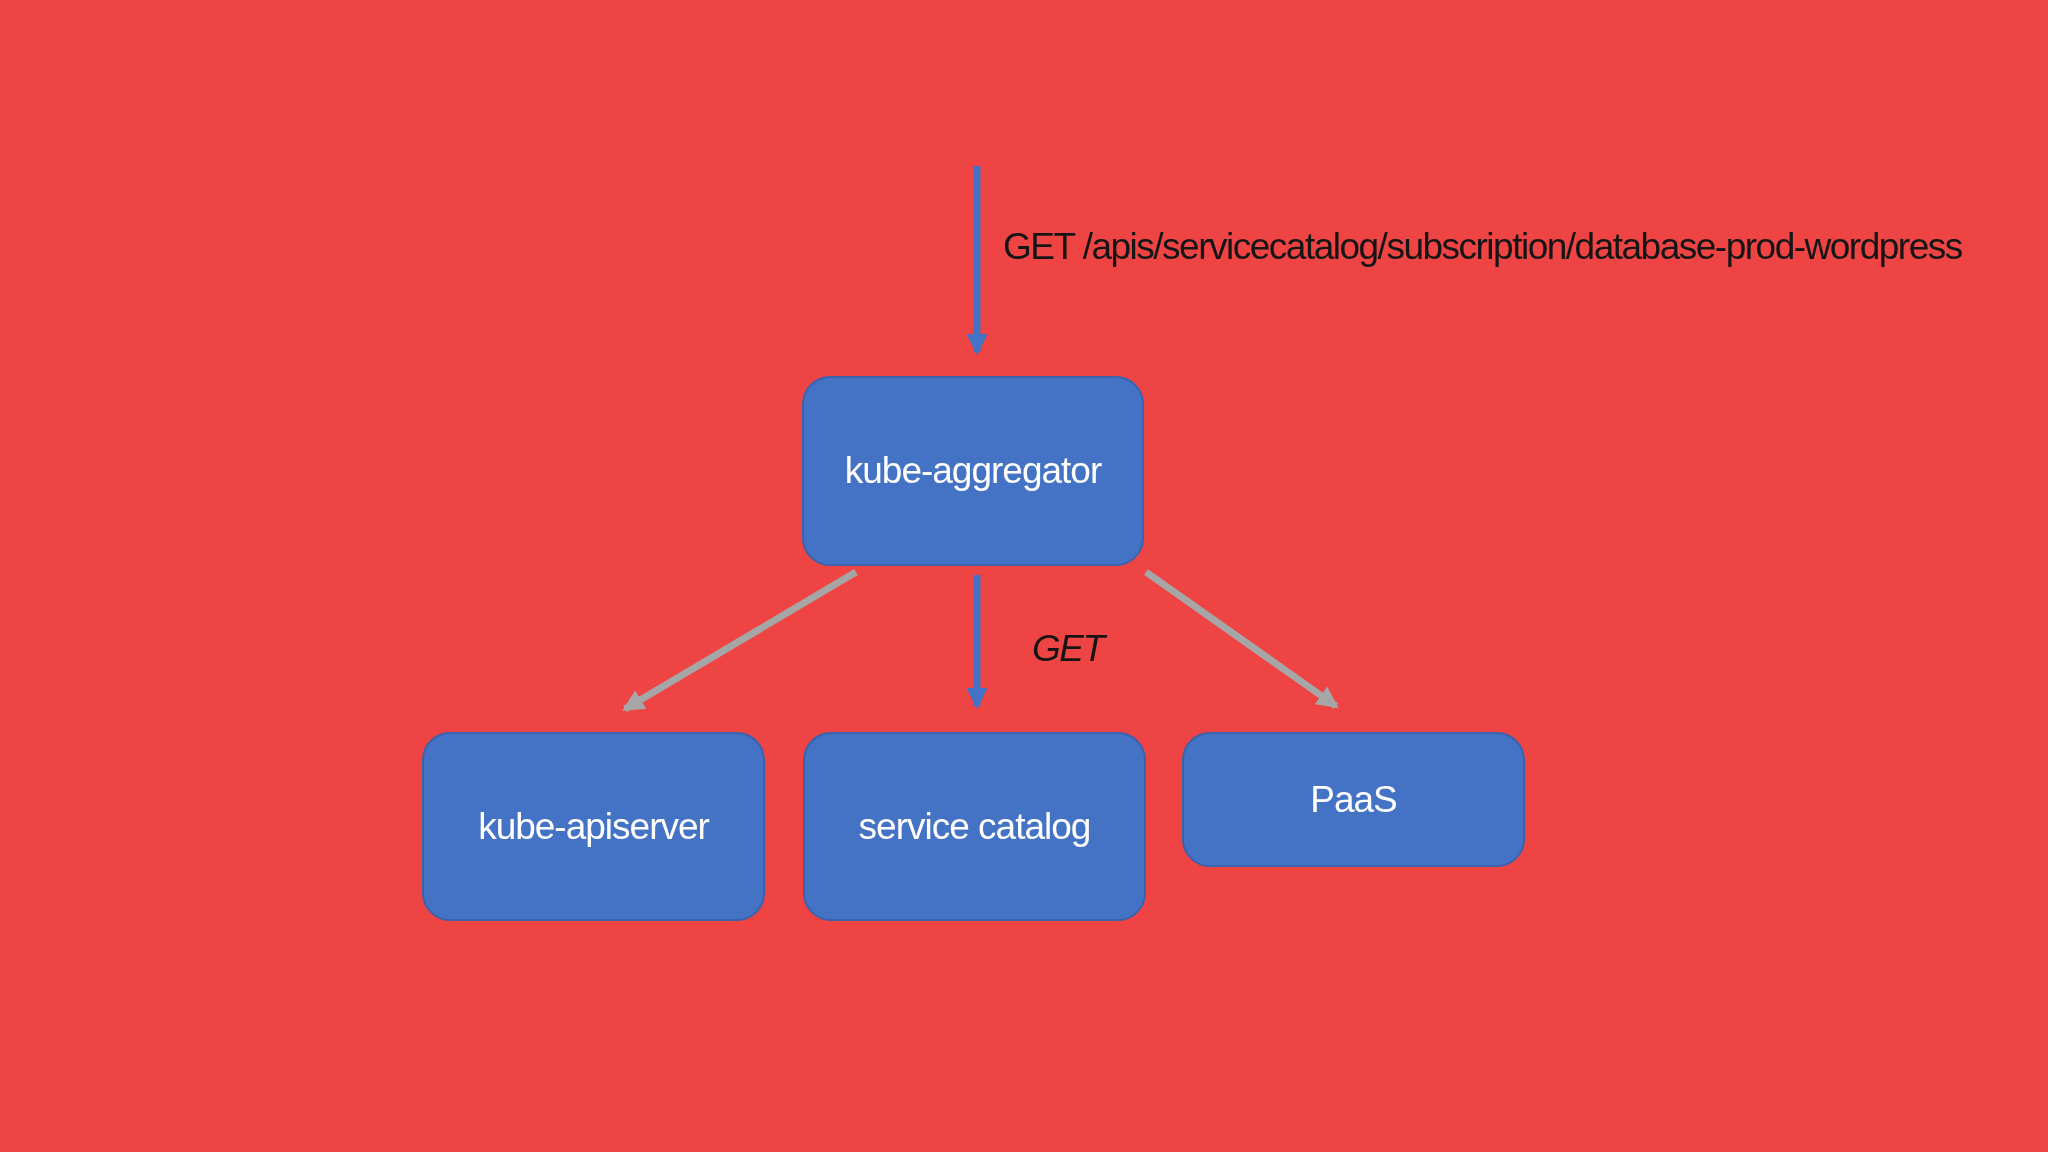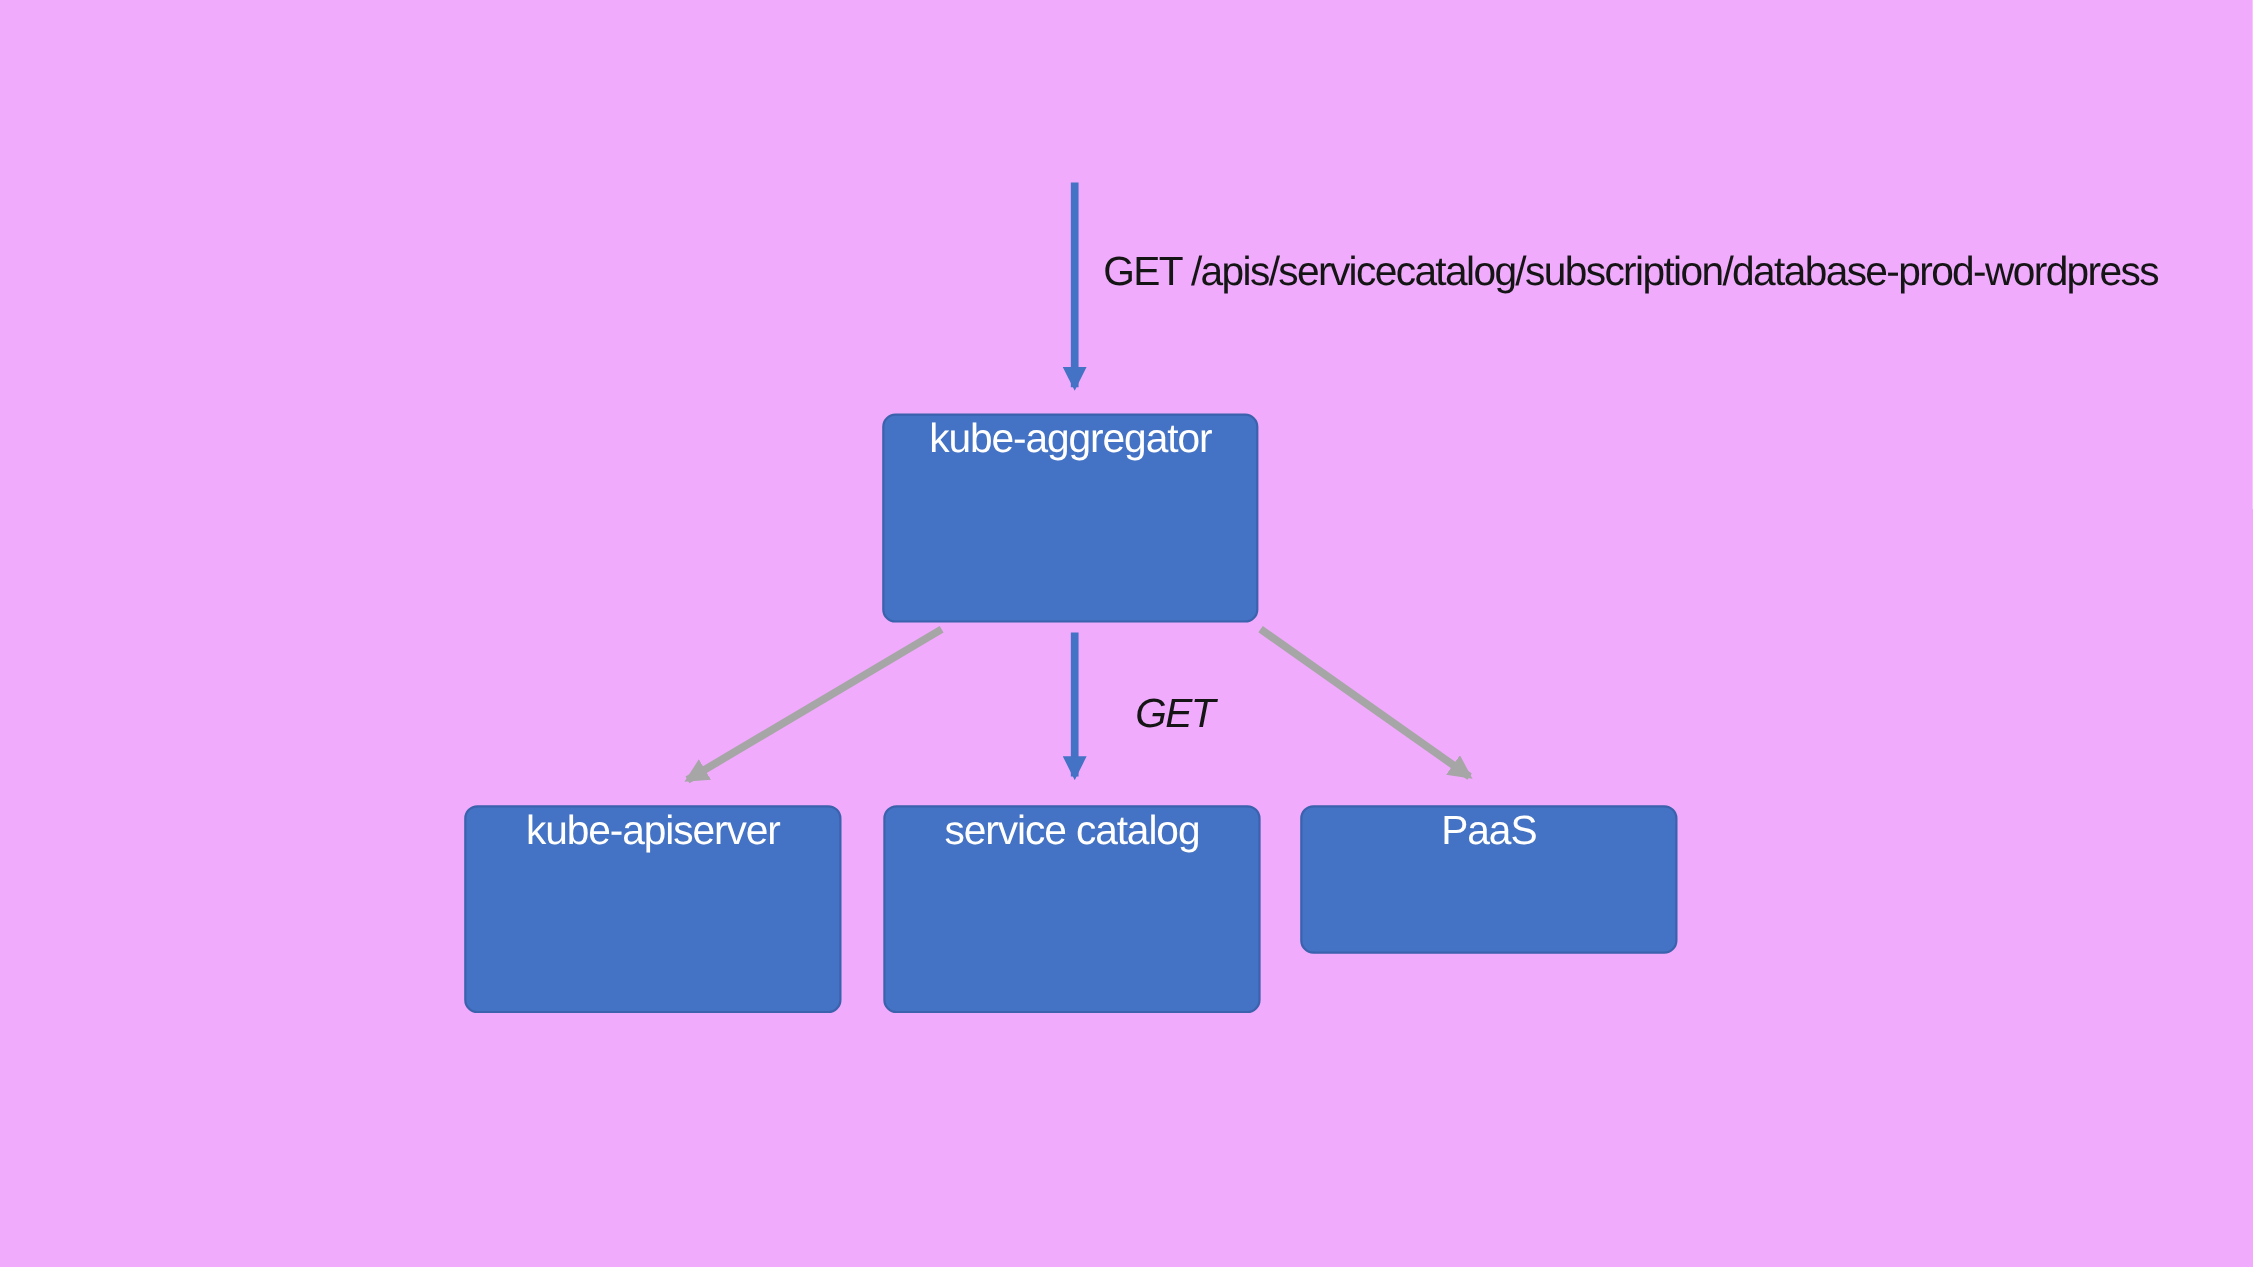--- a/index.html
+++ b/index.html
@@ -4,38 +4,39 @@
 <style>
   html, body {
     margin: 0;
     padding: 0;
     background: #ffffff;
   }
   .canvas {
     position: relative;
     width: 2048px;
     height: 1152px;
-    background: #f0abfc;
+    background: #ef4444;
     overflow: hidden;
     font-family: "Liberation Sans", "DejaVu Sans", sans-serif;
   }
   .arrow-layer {
     position: absolute;
     left: 0;
     top: 0;
     width: 2048px;
     height: 1152px;
     pointer-events: none;
   }
   .node {
     position: absolute;
     background: #4472c4;
     border: 2px solid #3a62ad;
-    border-radius: 12px;
+    border-radius: 28px;
     display: flex;
+    align-items: center;
     justify-content: center;
     color: #ffffff;
     font-size: 37px;
     letter-spacing: -1px;
     box-sizing: border-box;
   }
   .node-aggregator { left: 802px; top: 376px; width: 342px; height: 190px; }
   .node-apiserver  { left: 422px; top: 732px; width: 343px; height: 189px; }
   .node-catalog    { left: 803px; top: 732px; width: 343px; height: 189px; }
   .node-paas       { left: 1182px; top: 732px; width: 343px; height: 135px; }

